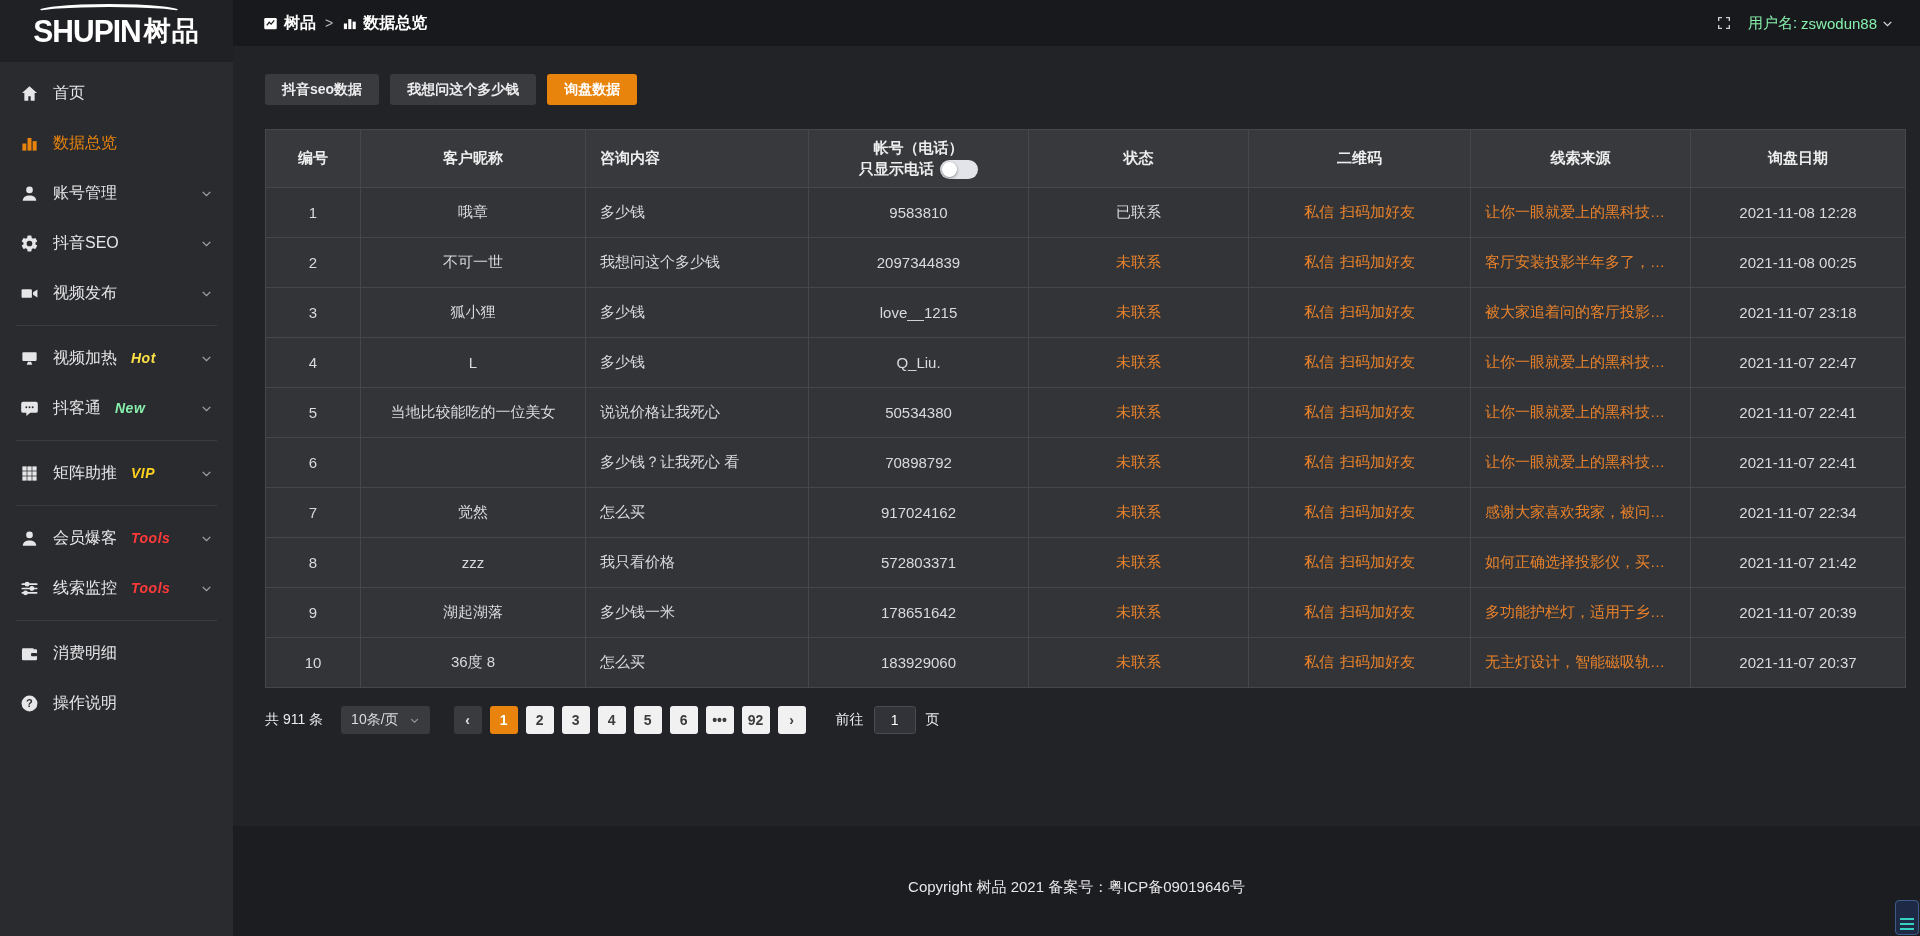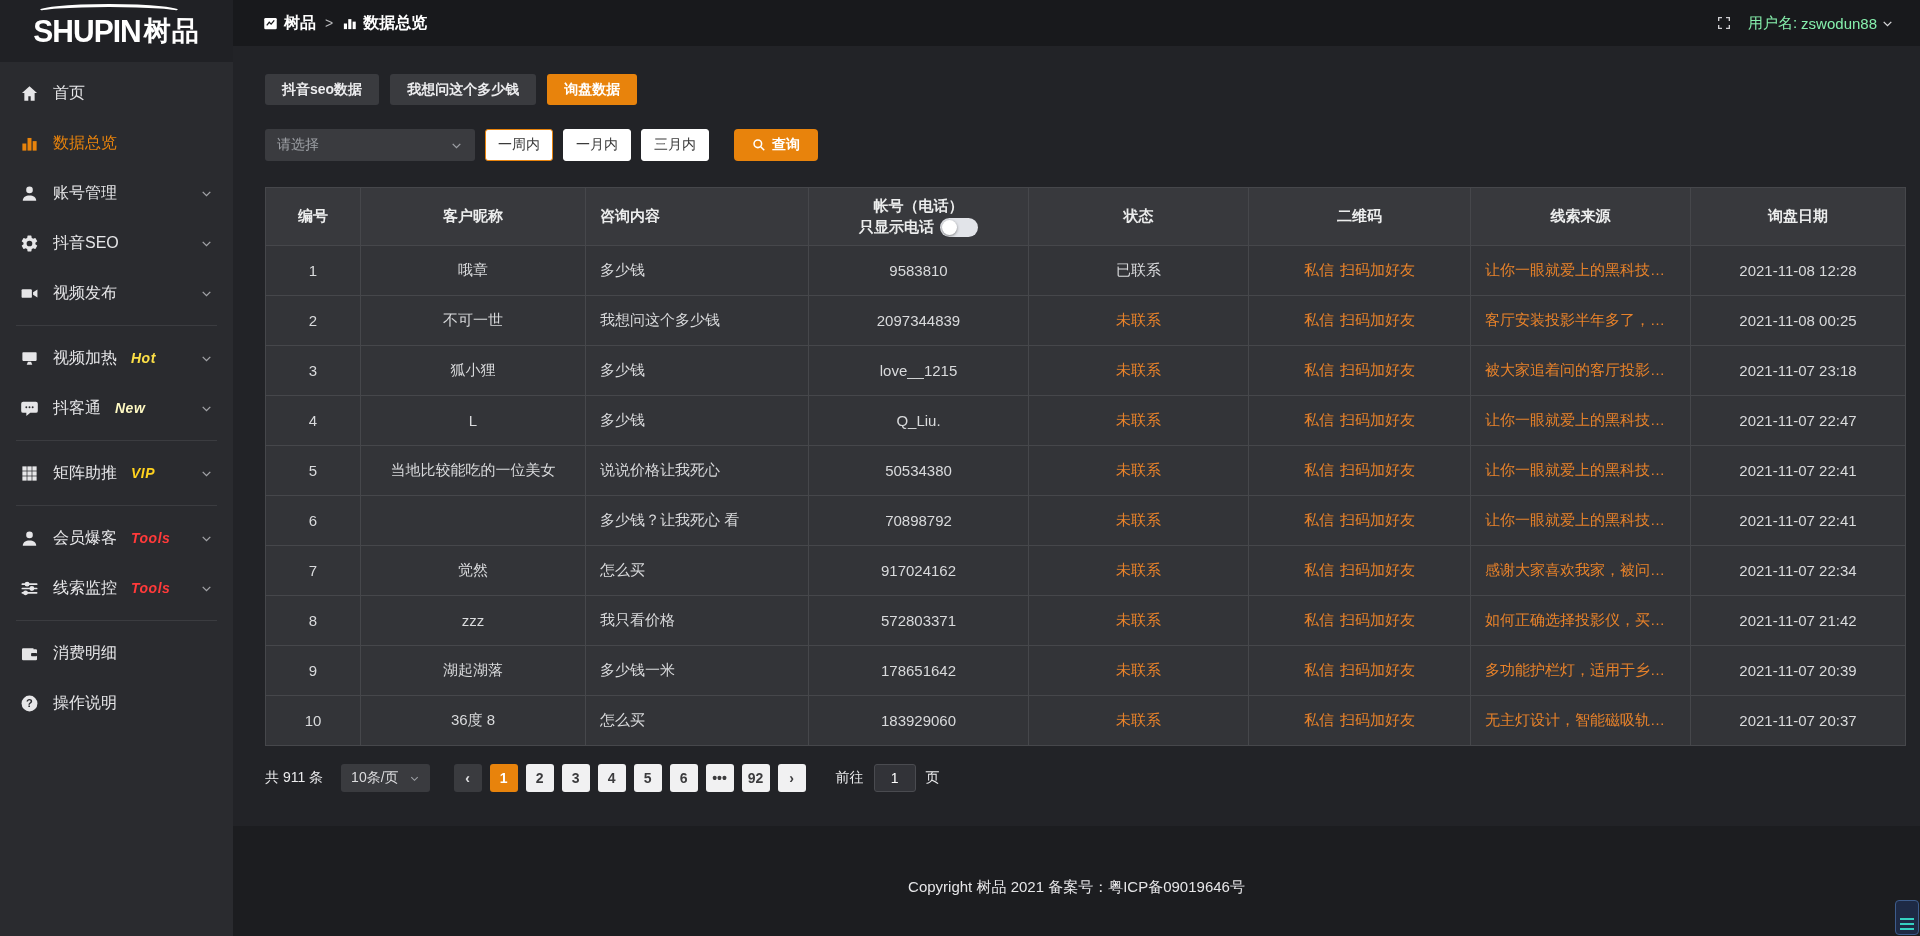--- a/index.html
+++ b/index.html
@@ -209,21 +209,21 @@
         <div class="nav-item">
           <span class="nav-icon">
             <svg viewBox="0 0 24 24" fill="currentColor">
               <path d="M4 3.5h16A2.5 2.5 0 0 1 22.5 6v9a2.5 2.5 0 0 1-2.5 2.5h-7L8 21.5v-4H4A2.5 2.5 0 0 1 1.5 15V6A2.5 2.5 0 0 1 4 3.5z"></path>
               <circle cx="8" cy="10.5" r="1.2" fill="#2a2b2f"></circle>
               <circle cx="12" cy="10.5" r="1.2" fill="#2a2b2f"></circle>
               <circle cx="16" cy="10.5" r="1.2" fill="#2a2b2f"></circle>
             </svg>
           </span>
           <span class="nav-label">抖客通</span>
-          <span class="nav-badge" style="color:#fef9c3">New</span>
+          <span class="nav-badge" style="color:#86efac">New</span>
           <span class="nav-chevron">
             <svg viewBox="0 0 24 24" fill="none" stroke="currentColor" stroke-width="2.4">
               <polyline points="5,9 12,16 19,9"></polyline>
             </svg>
           </span>
         </div>
         <div class="nav-divider"></div>
         <div class="nav-item">
           <span class="nav-icon">
             <svg viewBox="0 0 24 24" fill="currentColor">
@@ -350,44 +350,20 @@
     </header>
 
     <div class="content">
 
       <div class="tabs" id="tab-row">
           <button class="tab-btn">抖音seo数据</button>
           <button class="tab-btn">我想问这个多少钱</button>
           <button class="tab-btn active">询盘数据</button>
         </div>
 
-      <div class="filters">
-        <div class="select">
-          <span>请选择</span>
-          <span class="user-caret">
-            <svg viewBox="0 0 24 24" fill="none" stroke="currentColor" stroke-width="2.4">
-                <polyline points="5,9 12,16 19,9"></polyline>
-              </svg>
-          </span>
-        </div>
-        <span id="range-btns" style="display:flex">
-            <span class="range-btn selected">一周内</span>
-            <span class="range-btn">一月内</span>
-            <span class="range-btn">三月内</span>
-          </span>
-        <button class="search-btn">
-          <span style="display:inline-flex;width:14px;height:14px;">
-            <svg viewBox="0 0 24 24" fill="none" stroke="currentColor" stroke-width="2.6">
-                <circle cx="10" cy="10" r="6.5"></circle>
-                <line x1="15" y1="15" x2="21" y2="21"></line>
-              </svg>
-          </span>
-          <span>查询</span>
-        </button>
-      </div>
 
       <table>
         <colgroup>
           <col style="width:95px">
             <col style="width:225px">
             <col style="width:223px">
             <col style="width:220px">
           <col style="width:220px">
             <col style="width:222px">
             <col style="width:220px">

